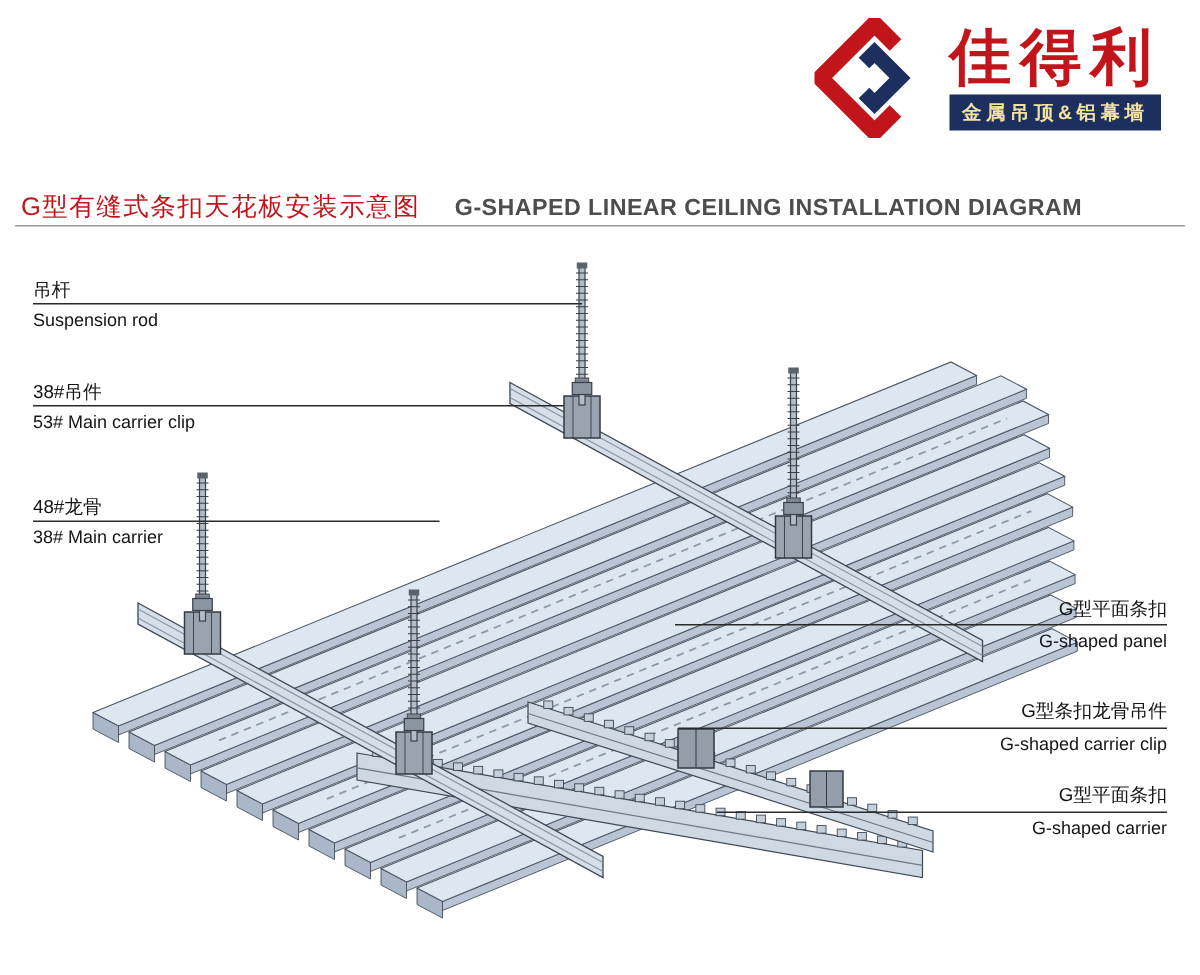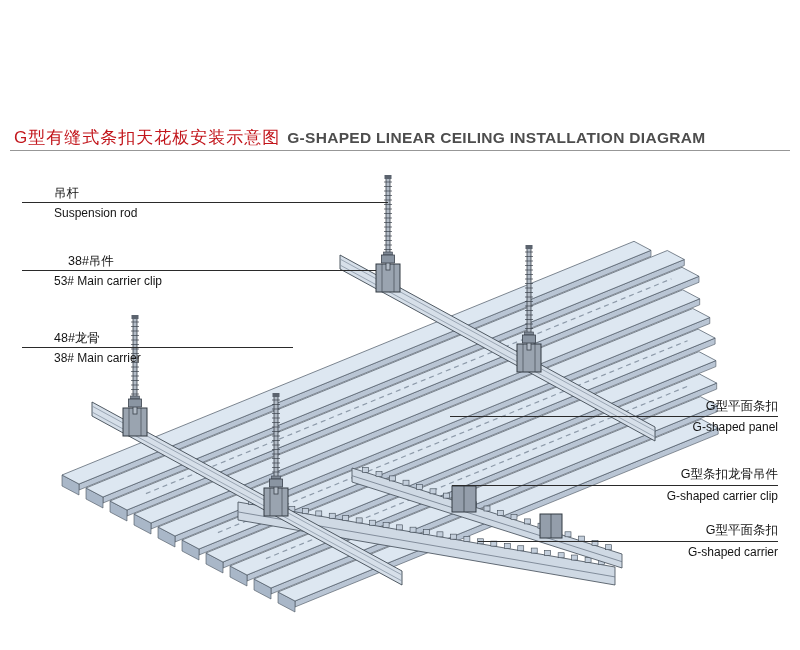--- a/index.html
+++ b/index.html
@@ -11,25 +11,25 @@
   .logo{position:absolute;top:12px;right:26px;display:flex;align-items:center;gap:10px;z-index:3;}
   .logo-mark{width:80px;height:80px;flex:0 0 auto;}
   .logo-text{display:flex;flex-direction:column;align-items:stretch;}
   .brand{color:var(--brand_red);font-size:41px;font-weight:bold;letter-spacing:6px;line-height:1.05;
          font-family:"Liberation Serif","DejaVu Serif",serif;}
   .tagline{margin-top:3px;background:var(--brand_navy);color:var(--tagline_text);
            font-size:13px;font-weight:bold;letter-spacing:3px;padding:3px 6px;text-align:center;}
 
   .title-row{position:absolute;top:126px;left:14px;z-index:3;white-space:nowrap;}
   .title-cn{color:var(--brand_red);font-size:17px;font-weight:normal;letter-spacing:1px;}
-  .title-en{color:var(--title_gray);font-size:15.5px;font-weight:bold;margin-left:7px;letter-spacing:.3px;}
+  .title-en{color:var(--title_gray);font-size:15.5px;font-weight:bold;margin-left:23px;letter-spacing:.3px;}
   .divider{position:absolute;top:150px;left:10px;width:780px;height:1px;background:#979797;z-index:3;}
 
   
-  .lbl{position:absolute;z-index:5;font-size:12.5px;color:#141414;white-space:nowrap;margin-left:32px;}
+  .lbl{position:absolute;z-index:5;font-size:12.5px;color:#141414;white-space:nowrap;}
   .lbl.en{font-size:12px;}
   .lbl.r{text-align:center;}
   .leader{position:absolute;z-index:5;height:1px;background:var(--line_dark);}
 </style>
 </head>
 <body>
 
 <div class="page">
 
   <svg id="iso" width="800" height="650" viewBox="0 0 800 650">
@@ -261,31 +261,41 @@
         <line x1="272" y1="463" x2="280" y2="463" stroke="#39404a" stroke-width="0.7"></line>
         <line x1="272" y1="467.5" x2="280" y2="467.5" stroke="#39404a" stroke-width="0.7"></line>
         <line x1="272" y1="472" x2="280" y2="472" stroke="#39404a" stroke-width="0.7"></line>
         <line x1="272" y1="476.5" x2="280" y2="476.5" stroke="#39404a" stroke-width="0.7"></line>
         <rect x="272.5" y="393" width="7" height="4" fill="#5b636e"></rect>
         <rect x="271.5" y="476" width="9" height="3" fill="#7e8894" stroke="#39404a" stroke-width="0.6"></rect>
         <rect x="269.5" y="479" width="13" height="8" fill="#8a95a2" stroke="#39404a" stroke-width="0.8"></rect>
       </g>
     </svg>
 
+  <div class="logo">
+    <svg class="logo-mark" viewBox="0 0 80 80">
+      <polyline points="54,18 40,4 4,40 40,76 54,62" fill="none" stroke="#c2151b" stroke-width="11"></polyline>
+      <polyline points="33,30 40,23 57,40 40,57 33,50" fill="none" stroke="#1c2f5e" stroke-width="10"></polyline>
+    </svg>
+    <div class="logo-text">
+      <div class="brand">佳得利</div>
+      <div class="tagline">金属吊顶&amp;铝幕墙</div>
+    </div>
+  </div>
 
   <div class="title-row">
     <span class="title-cn">G型有缝式条扣天花板安装示意图</span><span class="title-en">G-SHAPED LINEAR CEILING INSTALLATION DIAGRAM</span>
   </div>
   <div class="divider"></div>
 
   <div class="lbl cn" style="left:22px;top:185px">吊杆</div>
   <div class="leader" style="left:22px;top:202px;width:366px"></div>
   <div class="lbl en" style="left:22px;top:206px">Suspension rod</div>
 
-  <div class="lbl cn" style="left:36px;top:253px">38#吊件</div>
+  <div class="lbl cn" style="left:22px;top:253px">38#吊件</div>
   <div class="leader" style="left:22px;top:270px;width:354px"></div>
   <div class="lbl en" style="left:22px;top:274px">53# Main carrier clip</div>
 
   <div class="lbl cn" style="left:22px;top:330px">48#龙骨</div>
   <div class="leader" style="left:22px;top:347px;width:271px"></div>
   <div class="lbl en" style="left:22px;top:351px">38# Main carrier</div>
 
   <div class="lbl cn r" style="right:22px;top:398px">G型平面条扣</div>
   <div class="leader" style="left:450px;top:416px;width:328px"></div>
   <div class="lbl en r" style="right:22px;top:420px">G-shaped panel</div>

